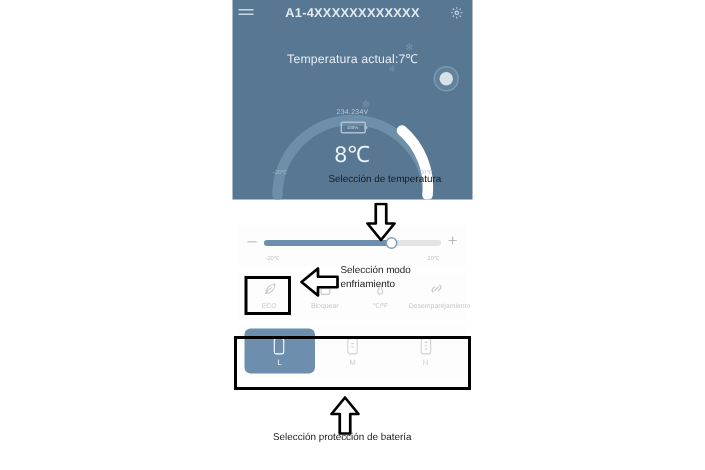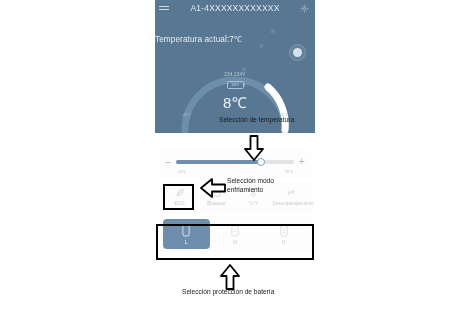--- a/index.html
+++ b/index.html
@@ -30,31 +30,31 @@
   .hamburger{
     width:14px;margin-left:4px;
     display:flex;flex-direction:column;justify-content:center;gap:2px;
     cursor:pointer;
   }
   .hamburger i{display:block;height:1px;background:#ccd8e2;}
   .hamburger i:nth-child(1){width:10px;}
   .hamburger i:nth-child(2){width:10px;}
   .dev-title{
     flex:1;text-align:center;
-    color:#e2eaf1;font-size:8.5px;font-weight:normal;
+    color:#e2eaf1;font-size:8.5px;font-weight:bold;
     letter-spacing:.2px;white-space:nowrap;
   }
   .gear{
     width:14px;margin-right:4px;display:flex;justify-content:center;
     cursor:pointer;
   }
   .gear svg{width:9px;height:9px;display:block;}
   .cur-temp{
     position:absolute;top:33px;left:0;right:0;
-    color:#e6edf3;font-size:8.2px;
+    text-align:center;color:#e6edf3;font-size:8.2px;
     letter-spacing:.1px;
   }
   .power-btn{
     position:absolute;right:9px;top:44px;
     width:17px;height:17px;border-radius:50%;
     background:#62829c;
     border:1px solid #7d9ab1;
     box-sizing:border-box;
     display:flex;align-items:center;justify-content:center;
     cursor:pointer;

